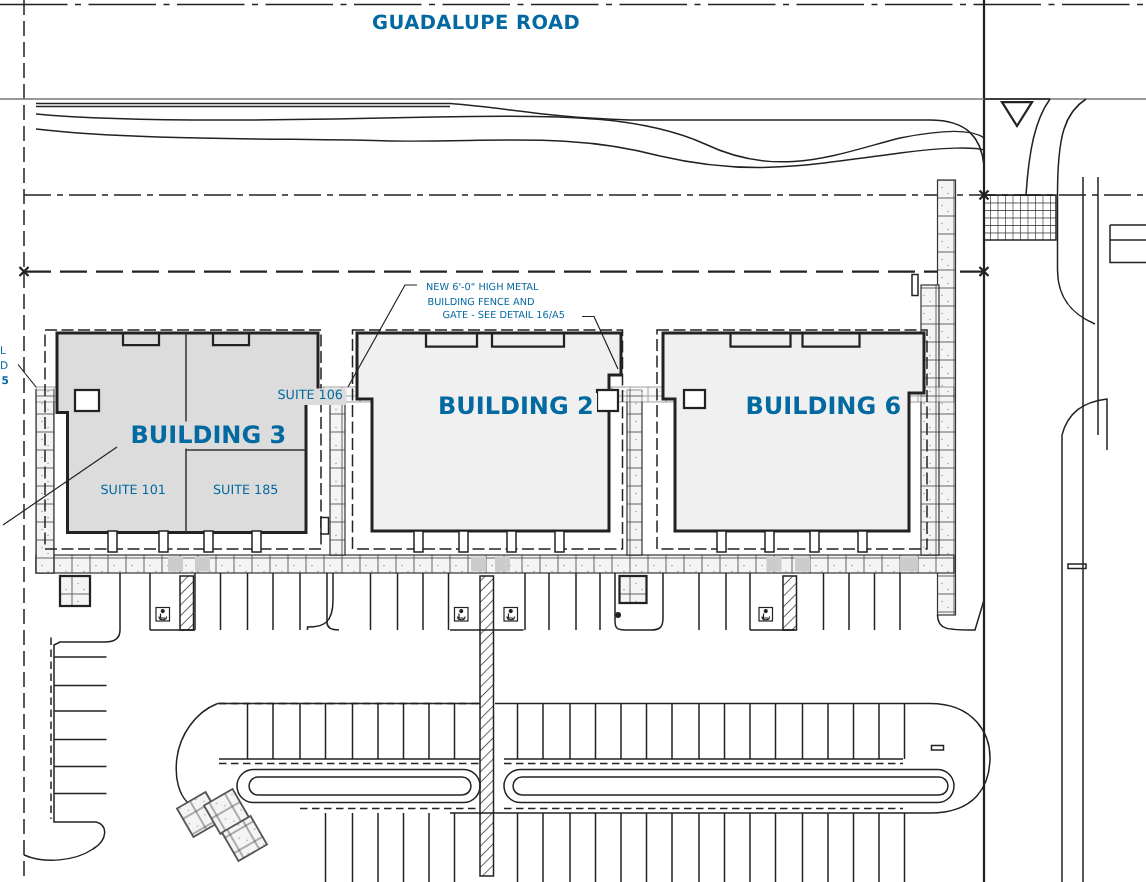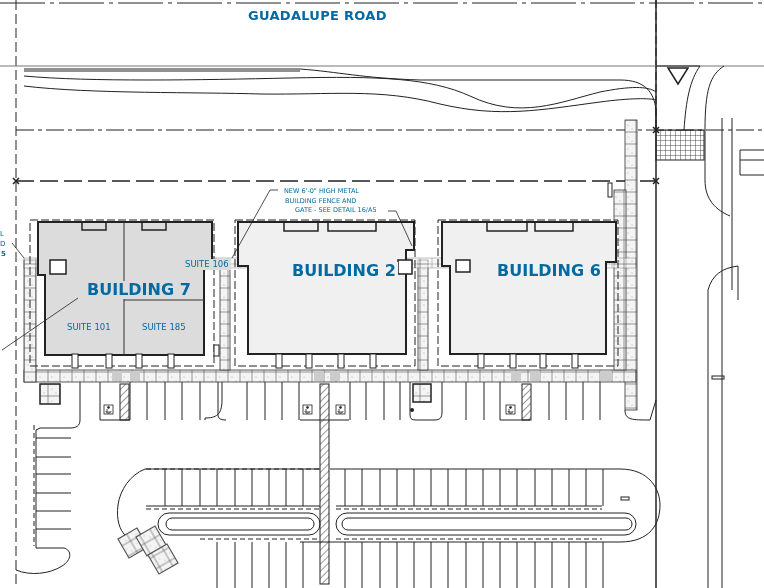--- a/index.html
+++ b/index.html
@@ -298,21 +298,21 @@
     <path d="M13 178 L19 184 M19 178 L13 184"></path>
     <path d="M653 127 L659 133 M659 127 L653 133"></path>
     <path d="M653 178 L659 184 M659 178 L653 184"></path>
   </g>
   <rect x="608" y="183" width="4" height="14" fill="#fff" stroke="#222" stroke-width="1"></rect>
   <rect x="214" y="345" width="5" height="11" fill="#fff" stroke="#222" stroke-width="1"></rect>
 </svg>
 
 <div class="lbl road">GUADALUPE ROAD</div>
 
-<div class="lbl bld b1">BUILDING 7</div>
+<div class="lbl bld b1">BUILDING 3</div>
 <div class="lbl suite s106">SUITE 106</div>
 <div class="lbl suite s101">SUITE 101</div>
 <div class="lbl suite s104">SUITE 185</div>
 
 <div class="lbl bld b2">BUILDING 2</div>
 <div class="lbl bld b3">BUILDING 6</div>
 
 <div class="lbl note n1">NEW 6'-0" HIGH METAL</div>
 <div class="lbl note n2">BUILDING FENCE AND</div>
 <div class="lbl note n3">GATE - SEE DETAIL 16/A5</div>

